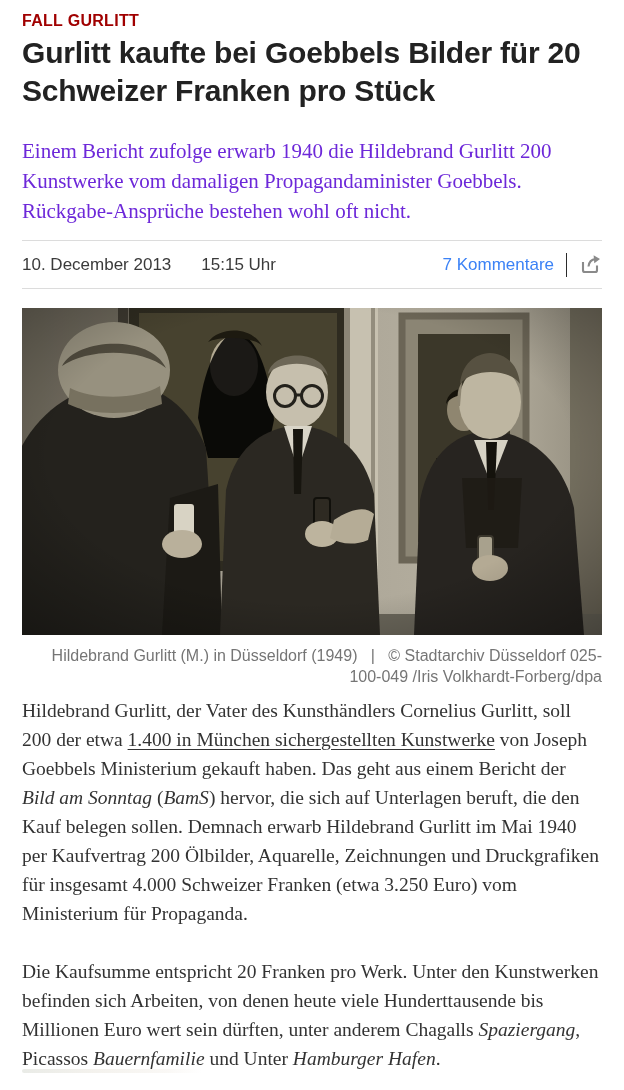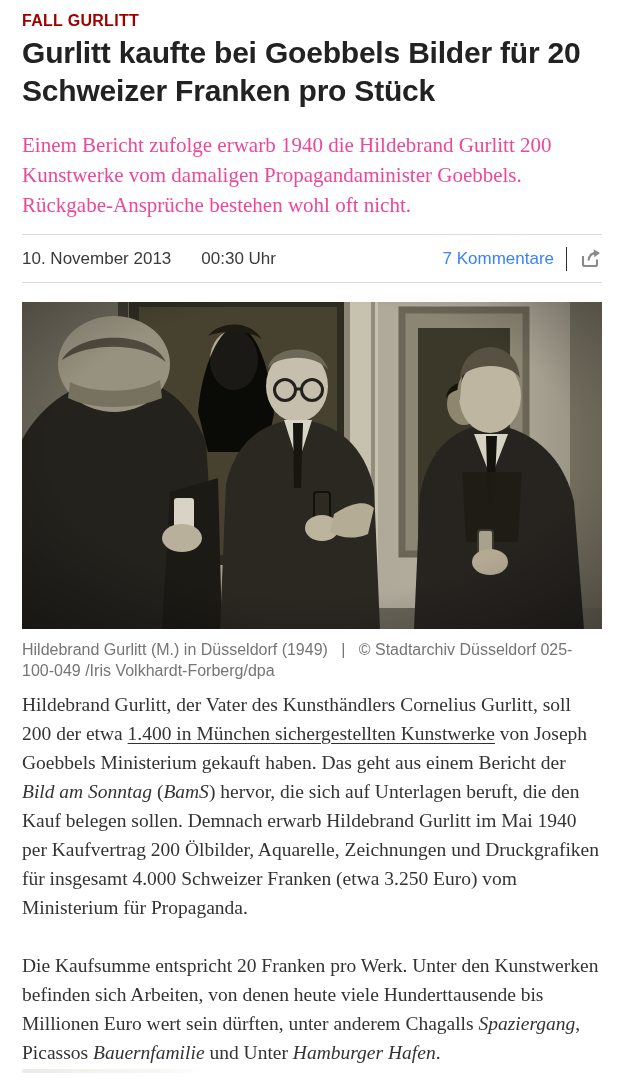--- a/index.html
+++ b/index.html
@@ -22,40 +22,40 @@
   h1.headline {
     font-family:"Liberation Sans", sans-serif;
     font-size:30px; line-height:38px; font-weight:bold;
     color:#222;
     margin-top:4px;
     letter-spacing:-0.2px;
   }
   .teaser {
     font-family:"Liberation Serif", serif;
     font-size:21px; line-height:30px;
-    color:#ec4899;
-    margin-top:20px;
+    color:#6d28d9;
+    margin-top:26px;
     margin-bottom:14px;
   }
 
   .meta-bar {
     border-top:1px solid #dcdcdc;
     border-bottom:1px solid #dcdcdc;
     height:49px;
     display:flex; align-items:center; justify-content:space-between;
   }
   .meta-left { display:flex; gap:30px; font-size:17px; color:#3a3a3a; }
   .meta-right { display:flex; align-items:center; gap:12px; }
   .comments-link {
     font-size:17px; color:#3b82f6; text-decoration:none; cursor:pointer;
   }
   .meta-sep { width:1px; height:24px; background:#2b2b2b; }
   .share-btn { background:none; border:none; cursor:pointer; padding:0; display:flex; align-items:center; }
 
-  figure.article-figure { margin-top:19px; }
+  figure.article-figure { margin-top:19px;text-align:right; }
   .photo-wrap {
     width:580px; height:327px; overflow:hidden; background:#8f8a7e;
   }
   .photo-wrap svg { display:block; }
   figcaption {
     margin-top:10px;
     font-size:16px; line-height:21px; color:#757575;
   }
 
   .article-body { margin-top:9px; font-family:"Liberation Serif", serif; }
@@ -82,22 +82,22 @@
 <div class="page">
 
   <div class="kicker">FALL GURLITT</div>
 
   <h1 class="headline">Gurlitt kaufte bei Goebbels Bilder für 20 Schweizer Franken pro Stück</h1>
 
   <p class="teaser">Einem Bericht zufolge erwarb 1940 die Hildebrand Gurlitt 200 Kunstwerke vom damaligen Propagandaminister Goebbels. Rückgabe-Ansprüche bestehen wohl oft nicht.</p>
 
   <div class="meta-bar">
     <div class="meta-left">
-      <span>10. November 2013</span>
-      <span>00:30 Uhr</span>
+      <span>10. December 2013</span>
+      <span>15:15 Uhr</span>
     </div>
     <div class="meta-right">
       <a class="comments-link">7 Kommentare</a>
       <span class="meta-sep"></span>
       <button class="share-btn">
         <span style="display:flex;">
           <svg width="23" height="21" viewBox="0 0 23 21">
             <path d="M4 8 v8.2 a1.8 1.8 0 0 0 1.8 1.8 h10.4 a1.8 1.8 0 0 0 1.8 -1.8 V11.5" fill="none" stroke="#8a8a8a" stroke-width="2.1"></path>
             <path d="M9.5 12.5 C10 8 13 5.3 16.6 5.1" fill="none" stroke="#8a8a8a" stroke-width="2.1"></path>
             <path d="M14.6 1.2 L21 5.1 L15.3 9.3 Z" fill="#8a8a8a"></path>

